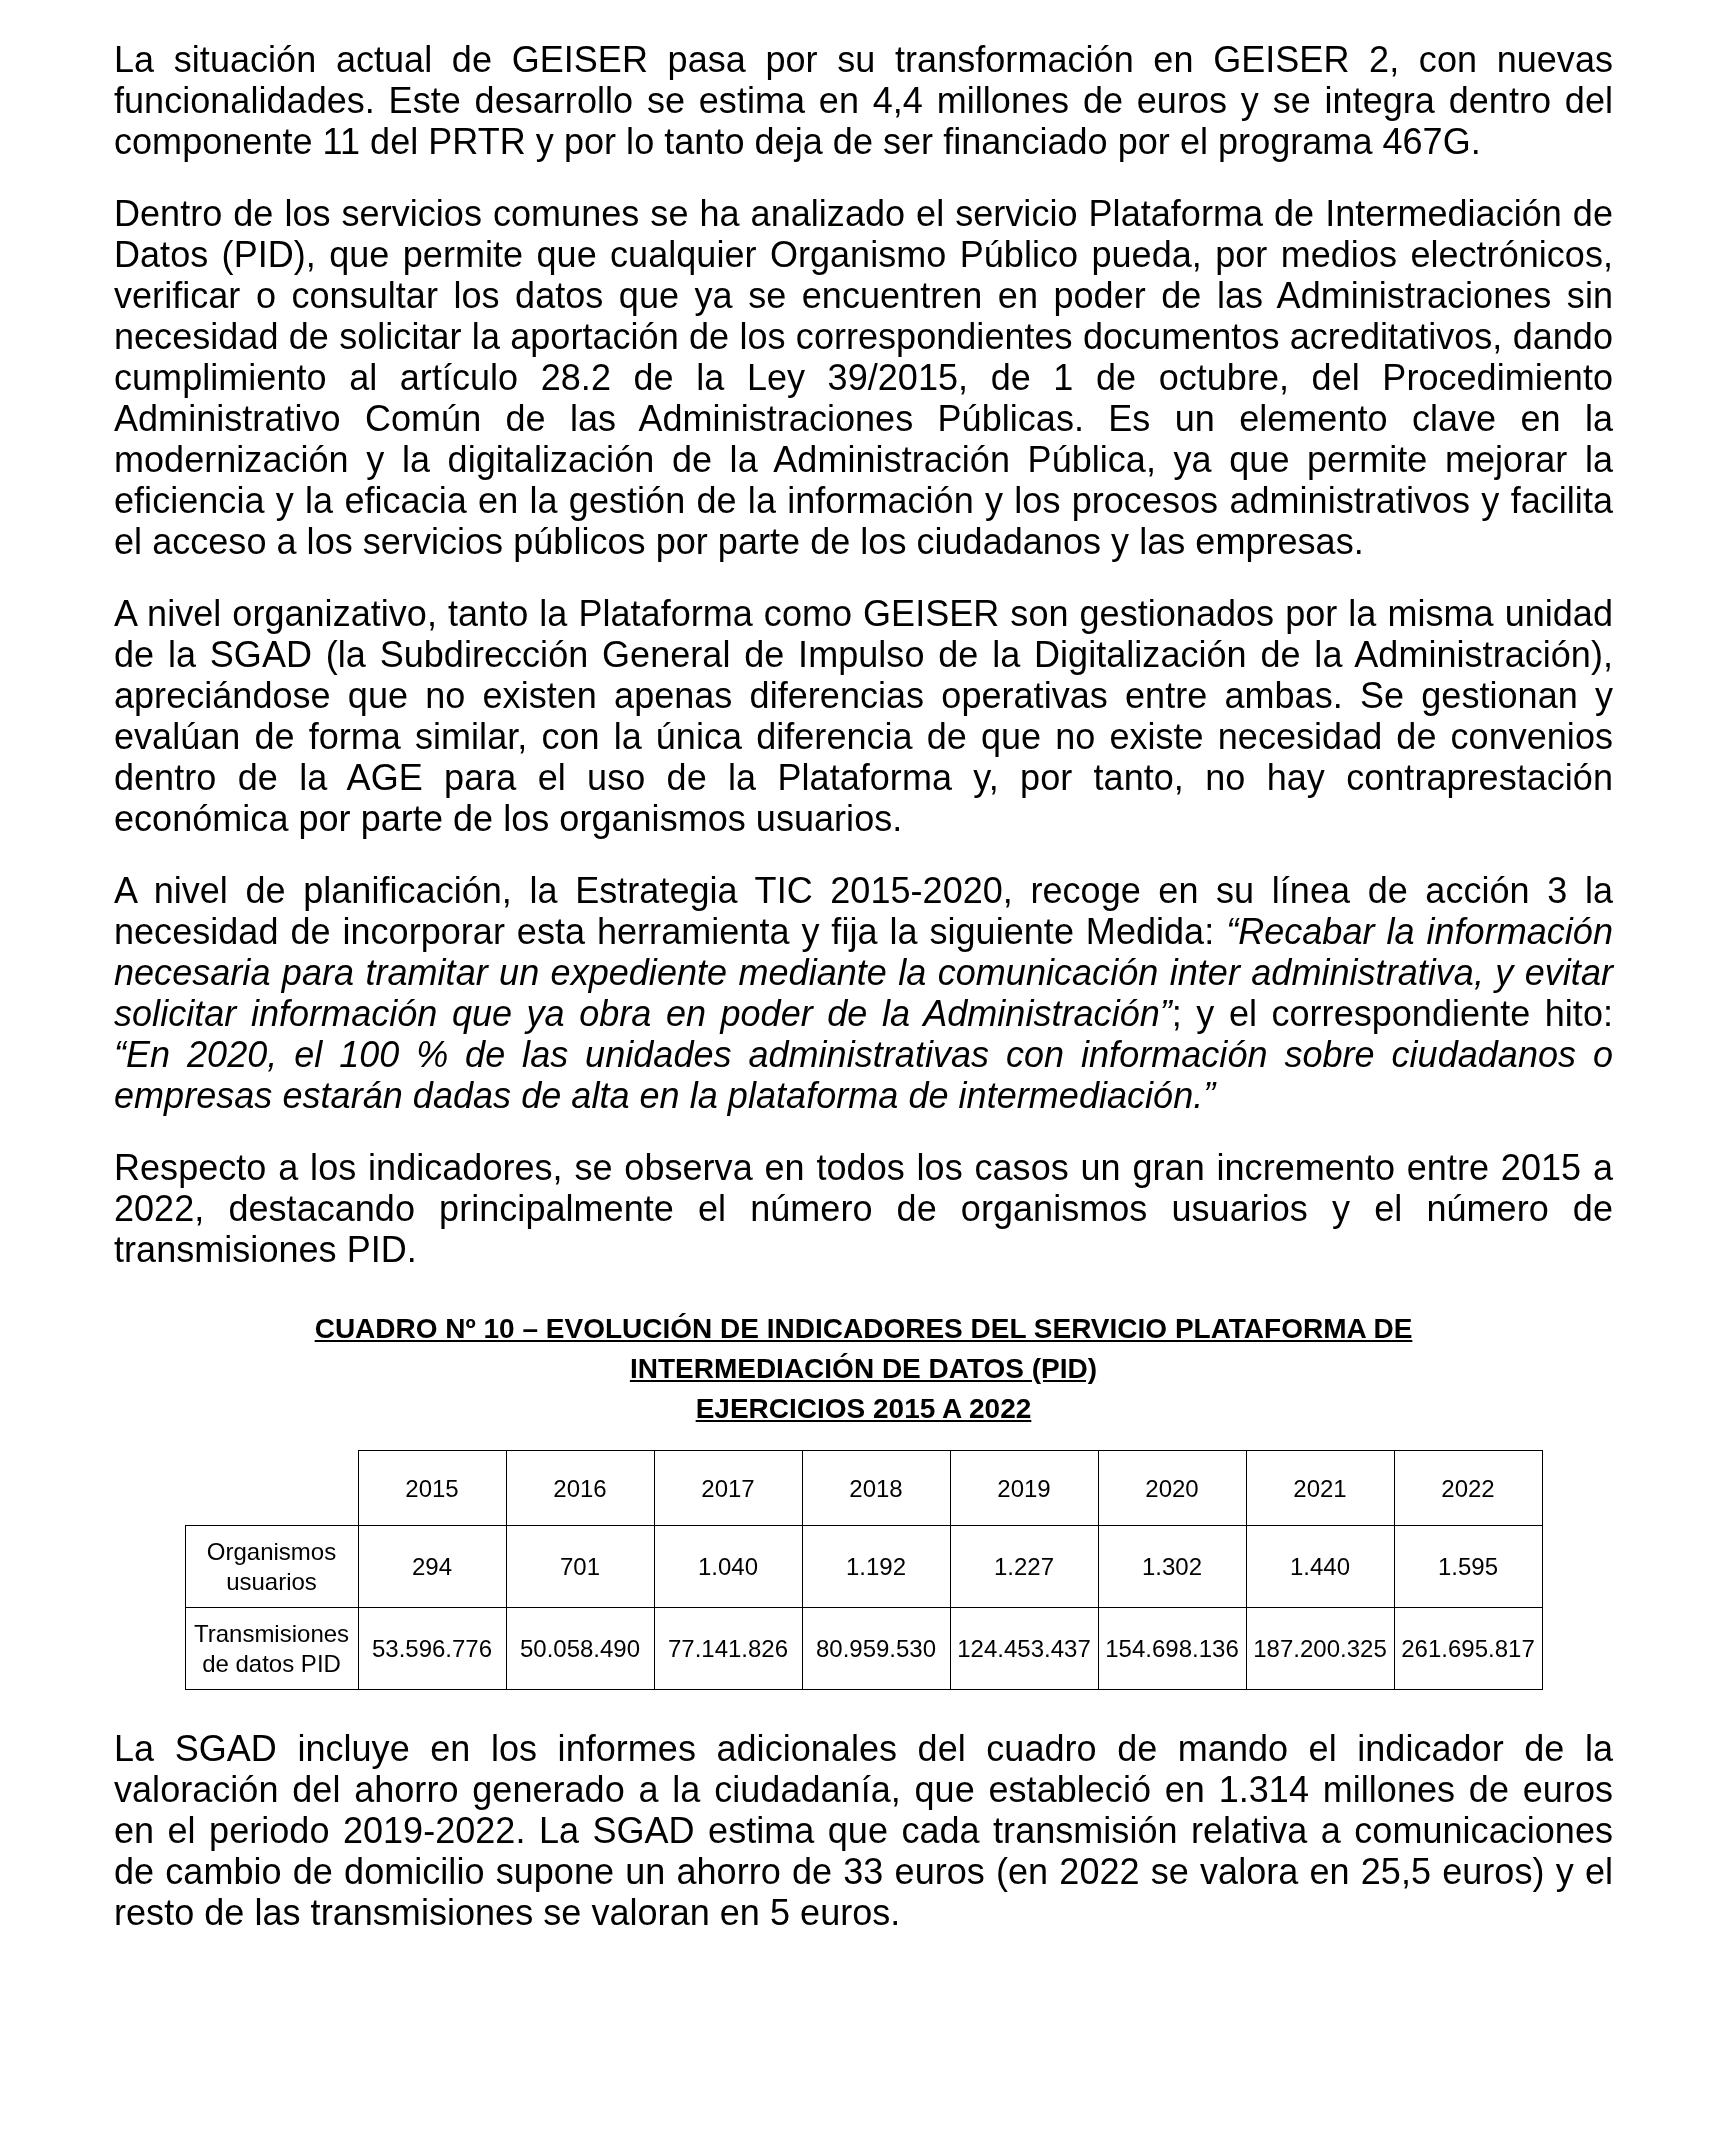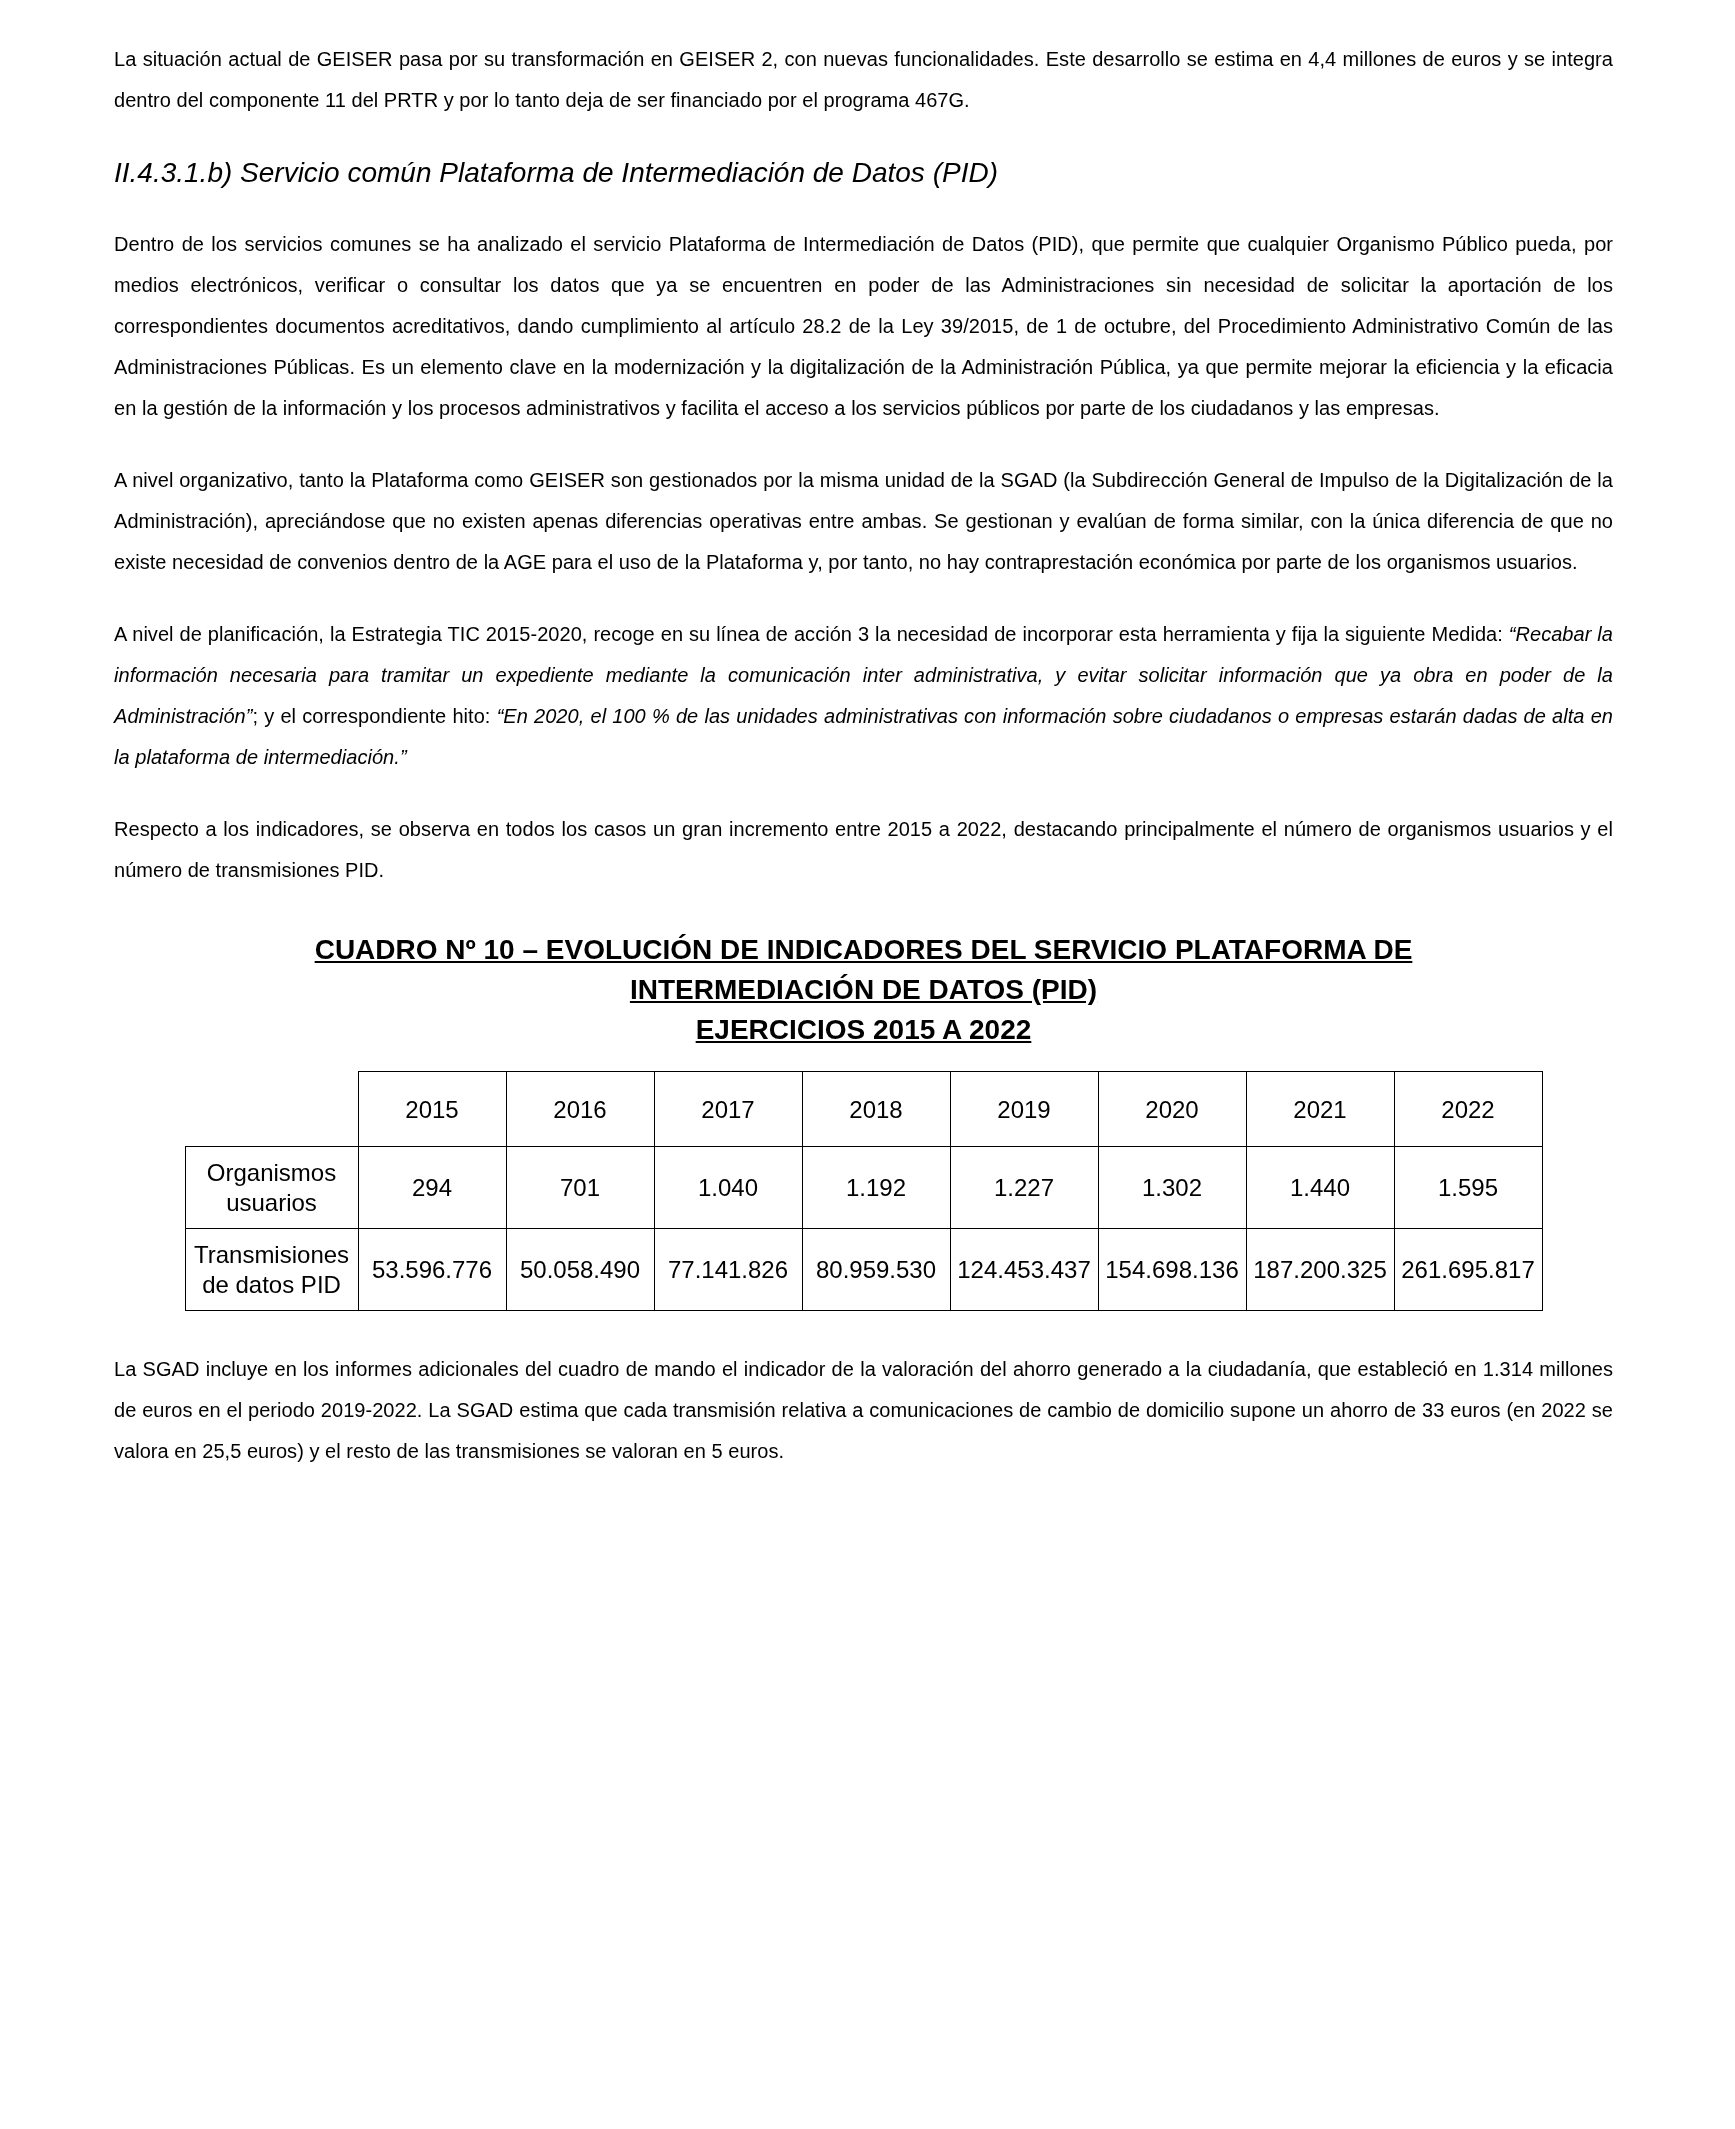--- a/index.html
+++ b/index.html
@@ -15,21 +15,21 @@
     -webkit-font-smoothing: antialiased;
   }
   .page {
     position: relative;
     width: 1735px;
     height: 2129px;
     box-sizing: border-box;
     padding: 39px 122px 0 114px;
   }
   p.body-par {
-    font-size: 20px;
+    font-size: 36px;
     line-height: 41px;
     text-align: justify;
     text-justify: inter-word;
     margin: 0 0 31px 0;
     letter-spacing: 0.04px;
   }
   p.body-par.last-par { margin-bottom: 0; }
   .subheading {
     font-size: 28px;
     line-height: 41px;
@@ -89,21 +89,20 @@
   }
   .spacer-after-source { height: 38px; }
 </style>
 </head>
 <body>
 
 <div class="page">
 
   <p class="body-par">La situación actual de GEISER pasa por su transformación en GEISER 2, con nuevas funcionalidades. Este desarrollo se estima en 4,4 millones de euros y se integra dentro del componente 11 del PRTR y por lo tanto deja de ser financiado por el programa 467G.</p>
 
-  <div class="subheading">II.4.3.1.b) Servicio común Plataforma de Intermediación de Datos (PID)</div>
 
   <p class="body-par">Dentro de los servicios comunes se ha analizado el servicio Plataforma de Intermediación de Datos (PID), que permite que cualquier Organismo Público pueda, por medios electrónicos, verificar o consultar los datos que ya se encuentren en poder de las Administraciones sin necesidad de solicitar la aportación de los correspondientes documentos acreditativos, dando cumplimiento al artículo 28.2 de la Ley 39/2015, de 1 de octubre, del Procedimiento Administrativo Común de las Administraciones Públicas. Es un elemento clave en la modernización y la digitalización de la Administración Pública, ya que permite mejorar la eficiencia y la eficacia en la gestión de la información y los procesos administrativos y facilita el acceso a los servicios públicos por parte de los ciudadanos y las empresas.</p>
 
   <p class="body-par">A nivel organizativo, tanto la Plataforma como GEISER son gestionados por la misma unidad de la SGAD (la Subdirección General de Impulso de la Digitalización de la Administración), apreciándose que no existen apenas diferencias operativas entre ambas. Se gestionan y evalúan de forma similar, con la única diferencia de que no existe necesidad de convenios dentro de la AGE para el uso de la Plataforma y, por tanto, no hay contraprestación económica por parte de los organismos usuarios.</p>
 
   <p class="body-par"><span>A nivel de planificación, la Estrategia TIC 2015-2020, recoge en su línea de acción 3  la necesidad de incorporar esta herramienta y fija la siguiente Medida: </span><span class="it">“Recabar la información necesaria para tramitar un expediente mediante la comunicación inter administrativa, y evitar solicitar información que ya obra en poder de la Administración”</span><span>; y el correspondiente hito: </span><span class="it">“En 2020, el 100 % de las unidades administrativas con información sobre ciudadanos o empresas estarán dadas de alta en la plataforma de intermediación.”</span></p>
 
   <p class="body-par">Respecto a los indicadores, se observa en todos los casos un gran incremento entre 2015 a 2022, destacando principalmente el número de organismos usuarios y el número de transmisiones PID.</p>
 
   <div class="table-title">

